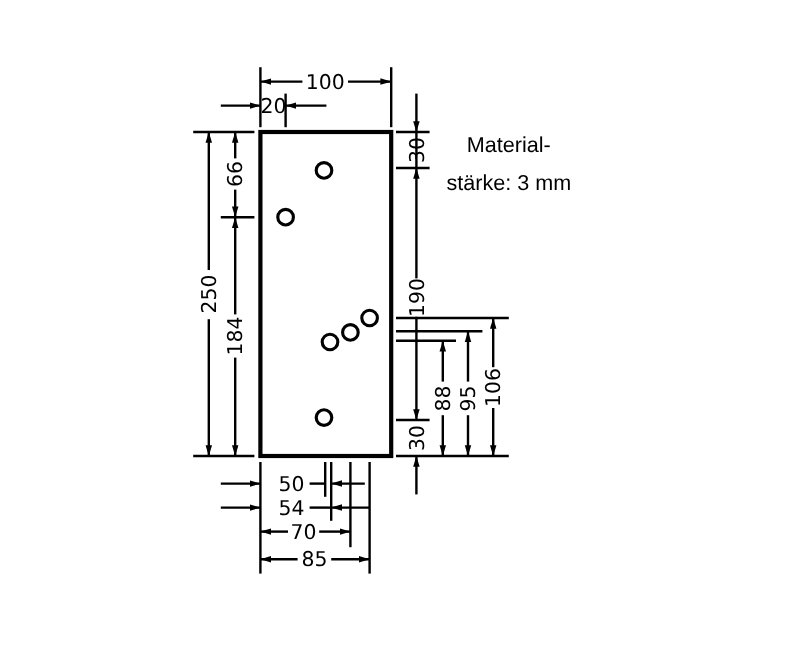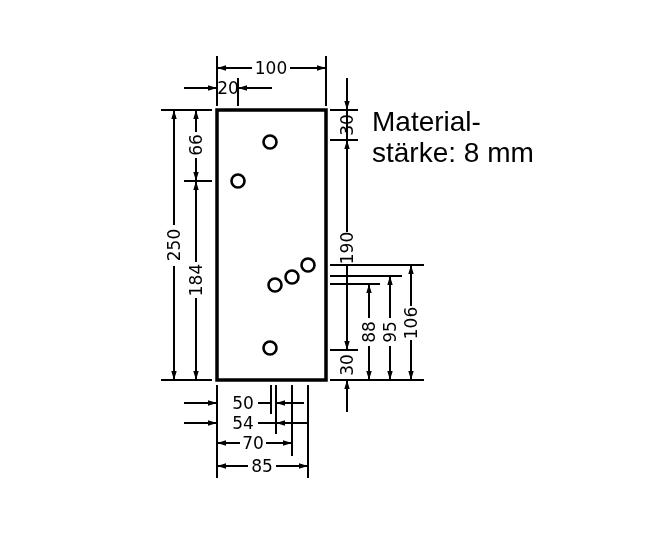--- a/index.html
+++ b/index.html
@@ -1,19 +1,19 @@
 <!DOCTYPE html>
 <html><head>
   <meta charset="utf-8">
   <style>
     html, body { margin: 0; padding: 0; background: #ffffff; }
     body { width: 658px; height: 550px; position: relative; overflow: hidden; font-family: "Liberation Sans", sans-serif; }
     #drawing { position: absolute; left: 0; top: 0; }
     .dimtext { font-family: "DejaVu Sans", sans-serif; font-size: 17px; fill: #000; }
-    .note { position: absolute; left: 372px; top: 106px; font-family: "Liberation Sans", sans-serif; font-size: 28px; line-height: 31px; color: #000; }
+    .note { position: absolute; left: 372px; top: 106px; font-family: "Liberation Sans", sans-serif; font-size: 18px; line-height: 31px; color: #000; text-align: center; }
     .note span { display: block; }
   </style>
 </head>
 <body>
 
 <svg id="drawing" width="658" height="550" viewBox="0 0 658 550" xmlns="http://www.w3.org/2000/svg">
   <defs>
     <marker id="arr" viewBox="0 0 10 10" refX="10" refY="5" markerWidth="9" markerHeight="9" orient="auto-start-reverse" markerUnits="userSpaceOnUse">
       <path d="M0,2 L10,5 L0,8 z" fill="#000"></path>
     </marker>
@@ -116,14 +116,14 @@
   <text class="dimtext" transform="translate(417,323) rotate(-90)" text-anchor="middle">106</text>
 
   <text class="dimtext" x="243" y="409" text-anchor="middle">50</text>
   <text class="dimtext" x="243" y="429" text-anchor="middle">54</text>
   <text class="dimtext" x="253" y="449" text-anchor="middle">70</text>
   <text class="dimtext" x="262" y="472" text-anchor="middle">85</text>
 </svg>
 
 <div class="note">
   <span>Material-</span>
-  <span>stärke: 8 mm</span>
+  <span>stärke: 3 mm</span>
 </div>
 
 </body></html>

